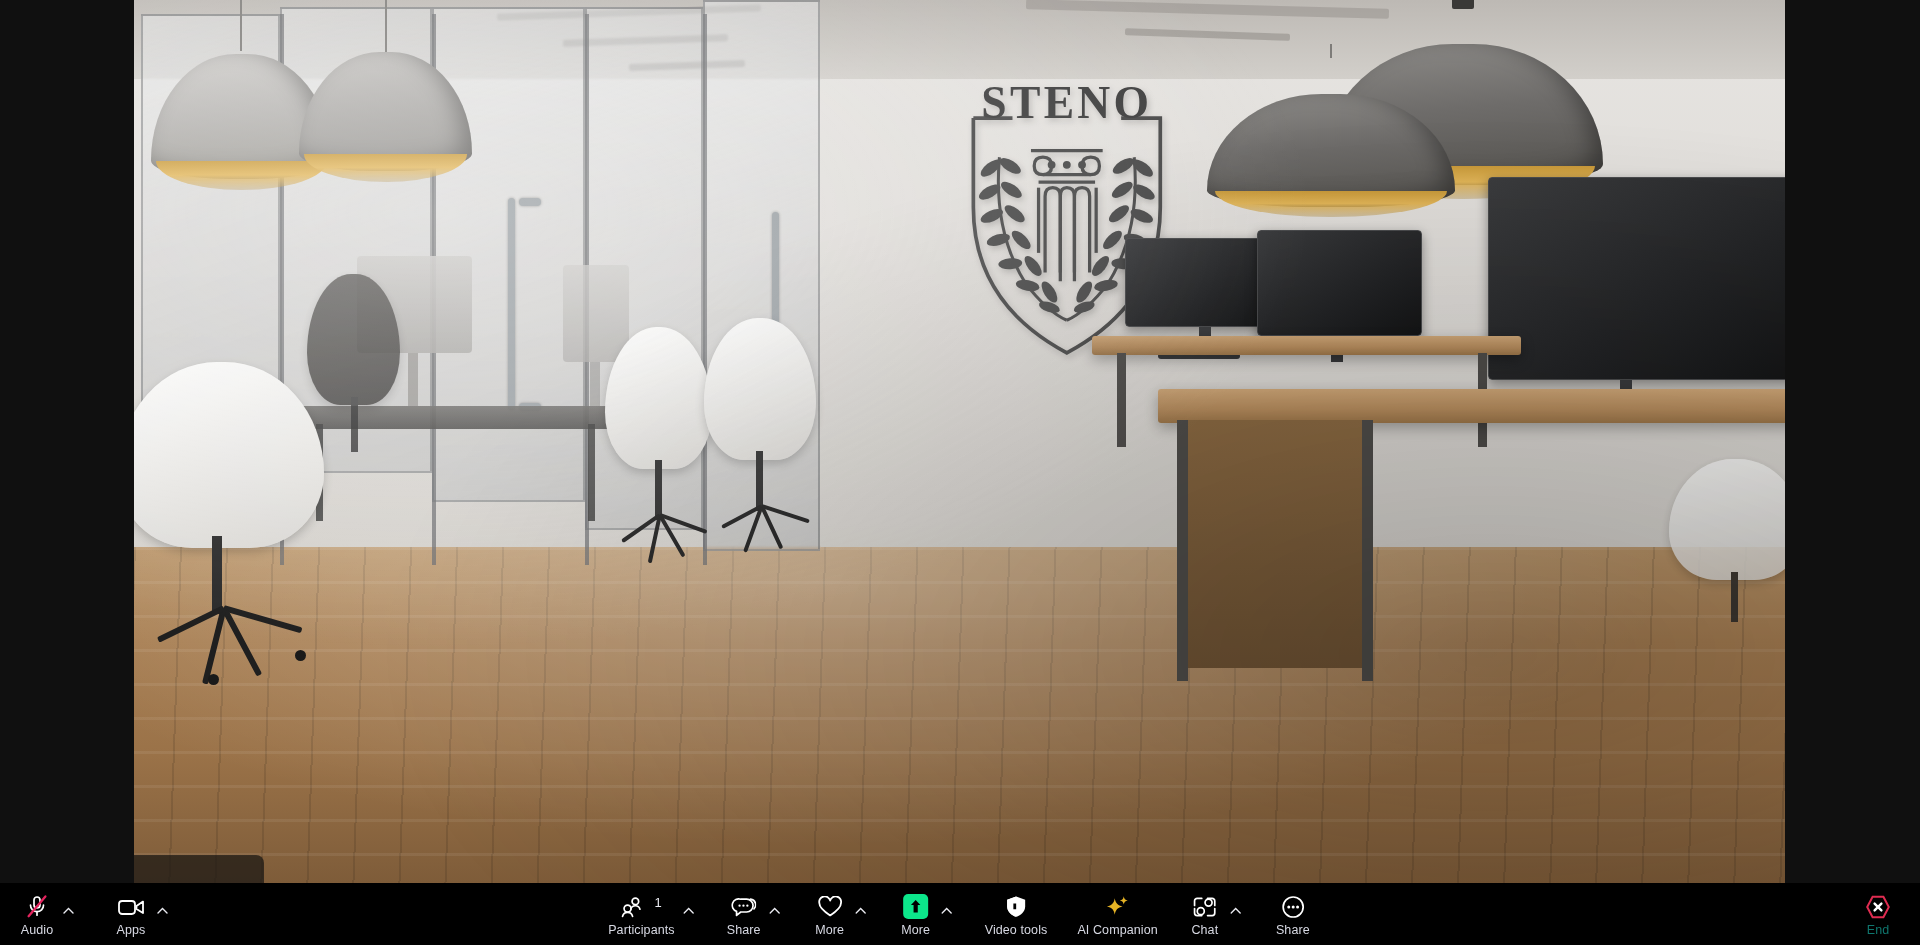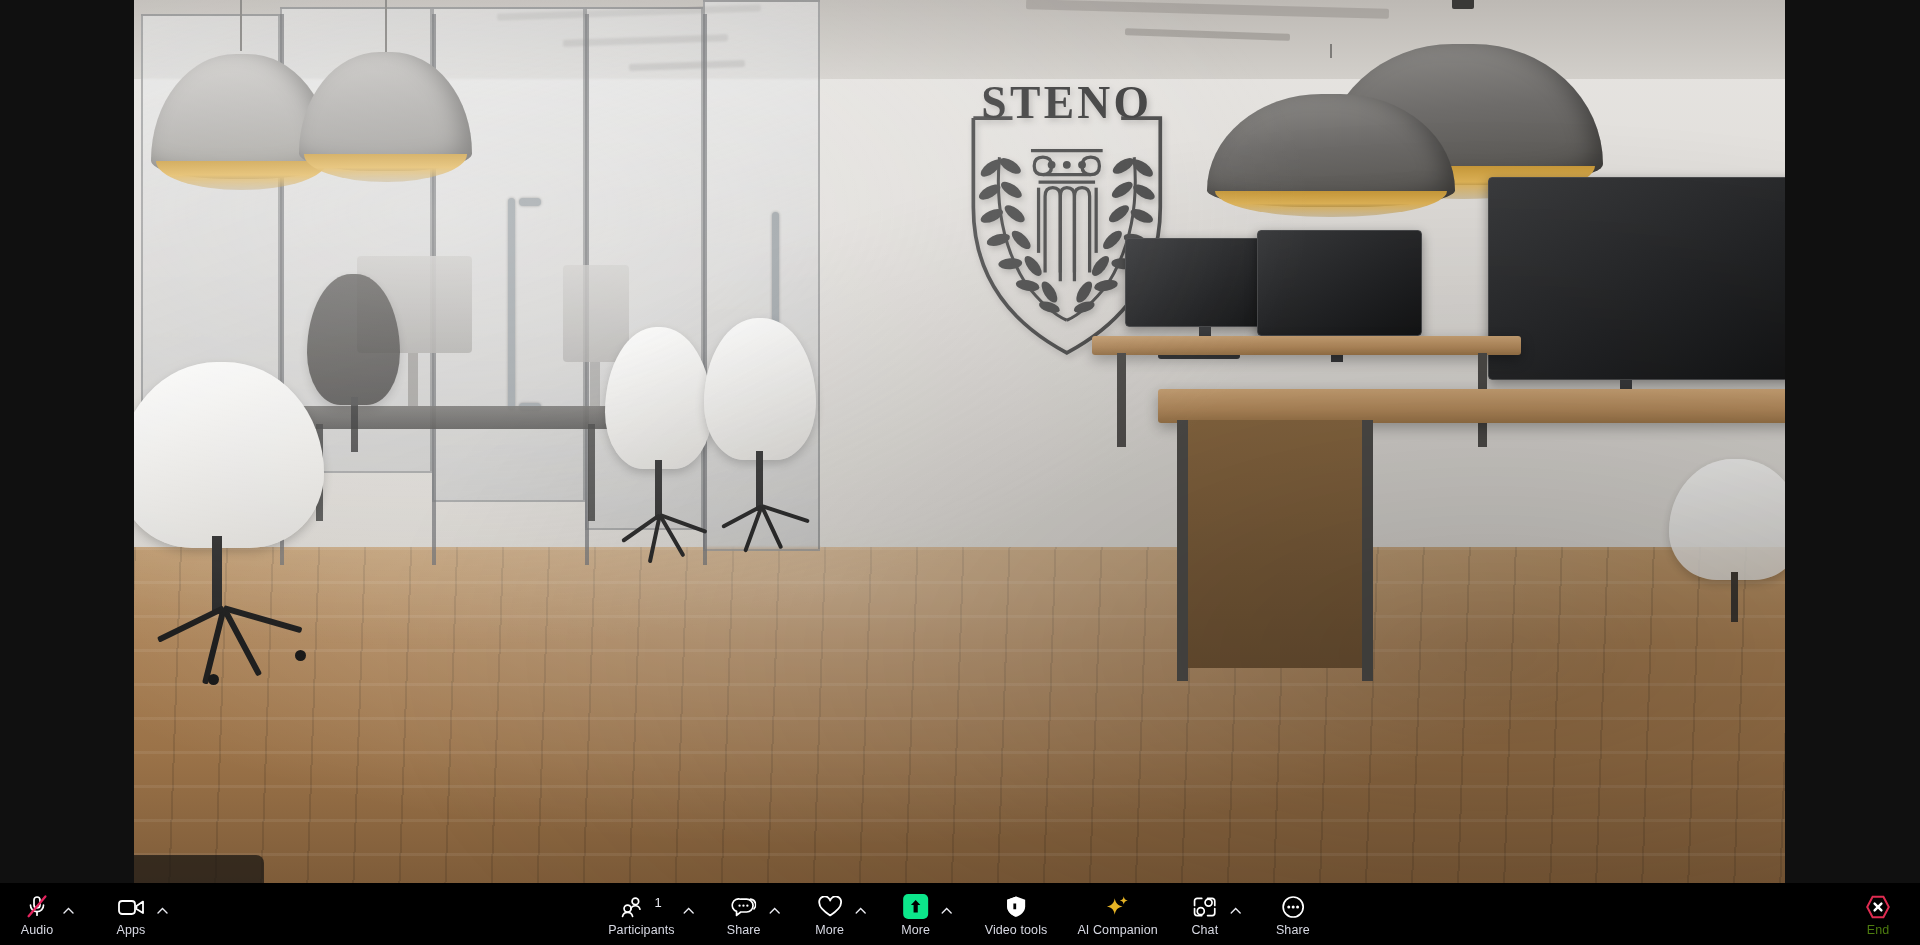--- a/index.html
+++ b/index.html
@@ -158,21 +158,21 @@
 
   .ctl {
     display:flex; flex-direction:column; align-items:center; justify-content:flex-start;
     min-width:46px; padding:4px 6px 2px; cursor:pointer; border-radius:6px;
     position:relative;
   }
   .ctl-ico { height:26px; display:flex; align-items:center; justify-content:center; }
   .ctl-lbl {
     margin-top:3px; font-size:12.5px; color:#d7d9e3; letter-spacing:.1px; white-space:nowrap;
   }
-  .ctl-end .ctl-lbl { color:#4d7c0f; }
+  .ctl-end .ctl-lbl { color:#0f766e; }
 
   .caret {
     width:20px; height:30px; display:flex; align-items:center; justify-content:center;
     cursor:pointer; border-radius:5px; margin-left:-2px; margin-right:4px; align-self:flex-start;
     margin-top:6px;
   }
   .caret svg { display:block; }
 
   .pair { display:flex; align-items:flex-start; }
   .gap-lg { width:26px; }

